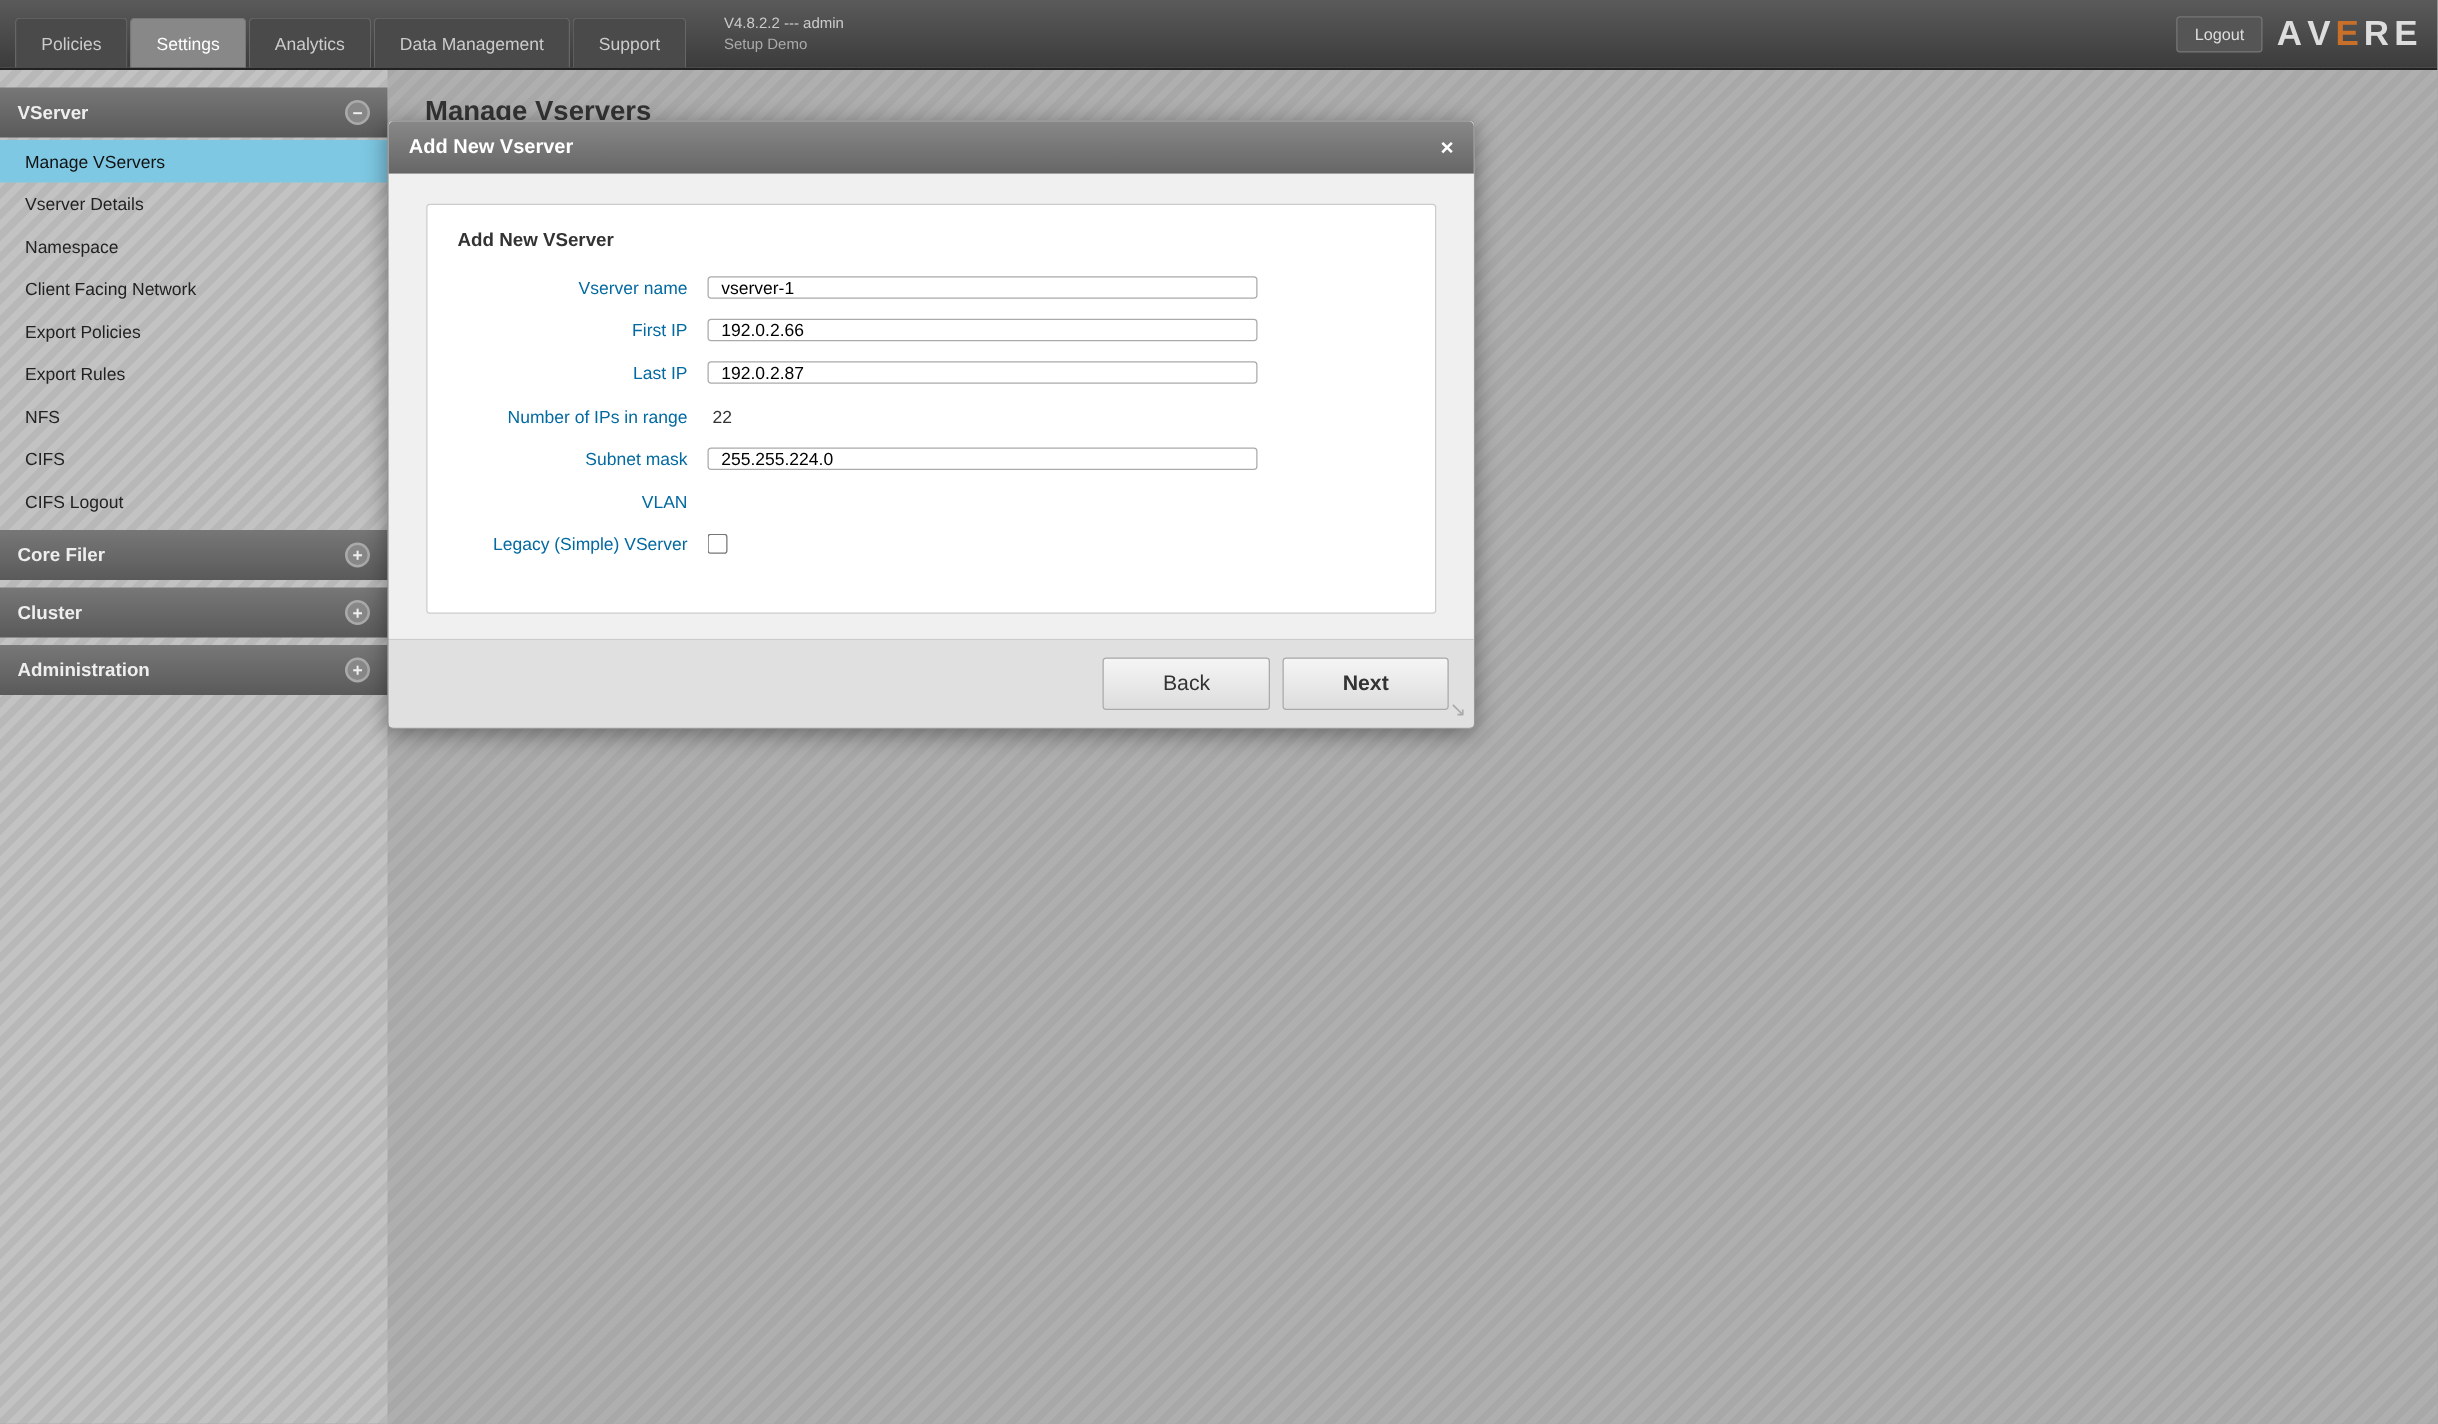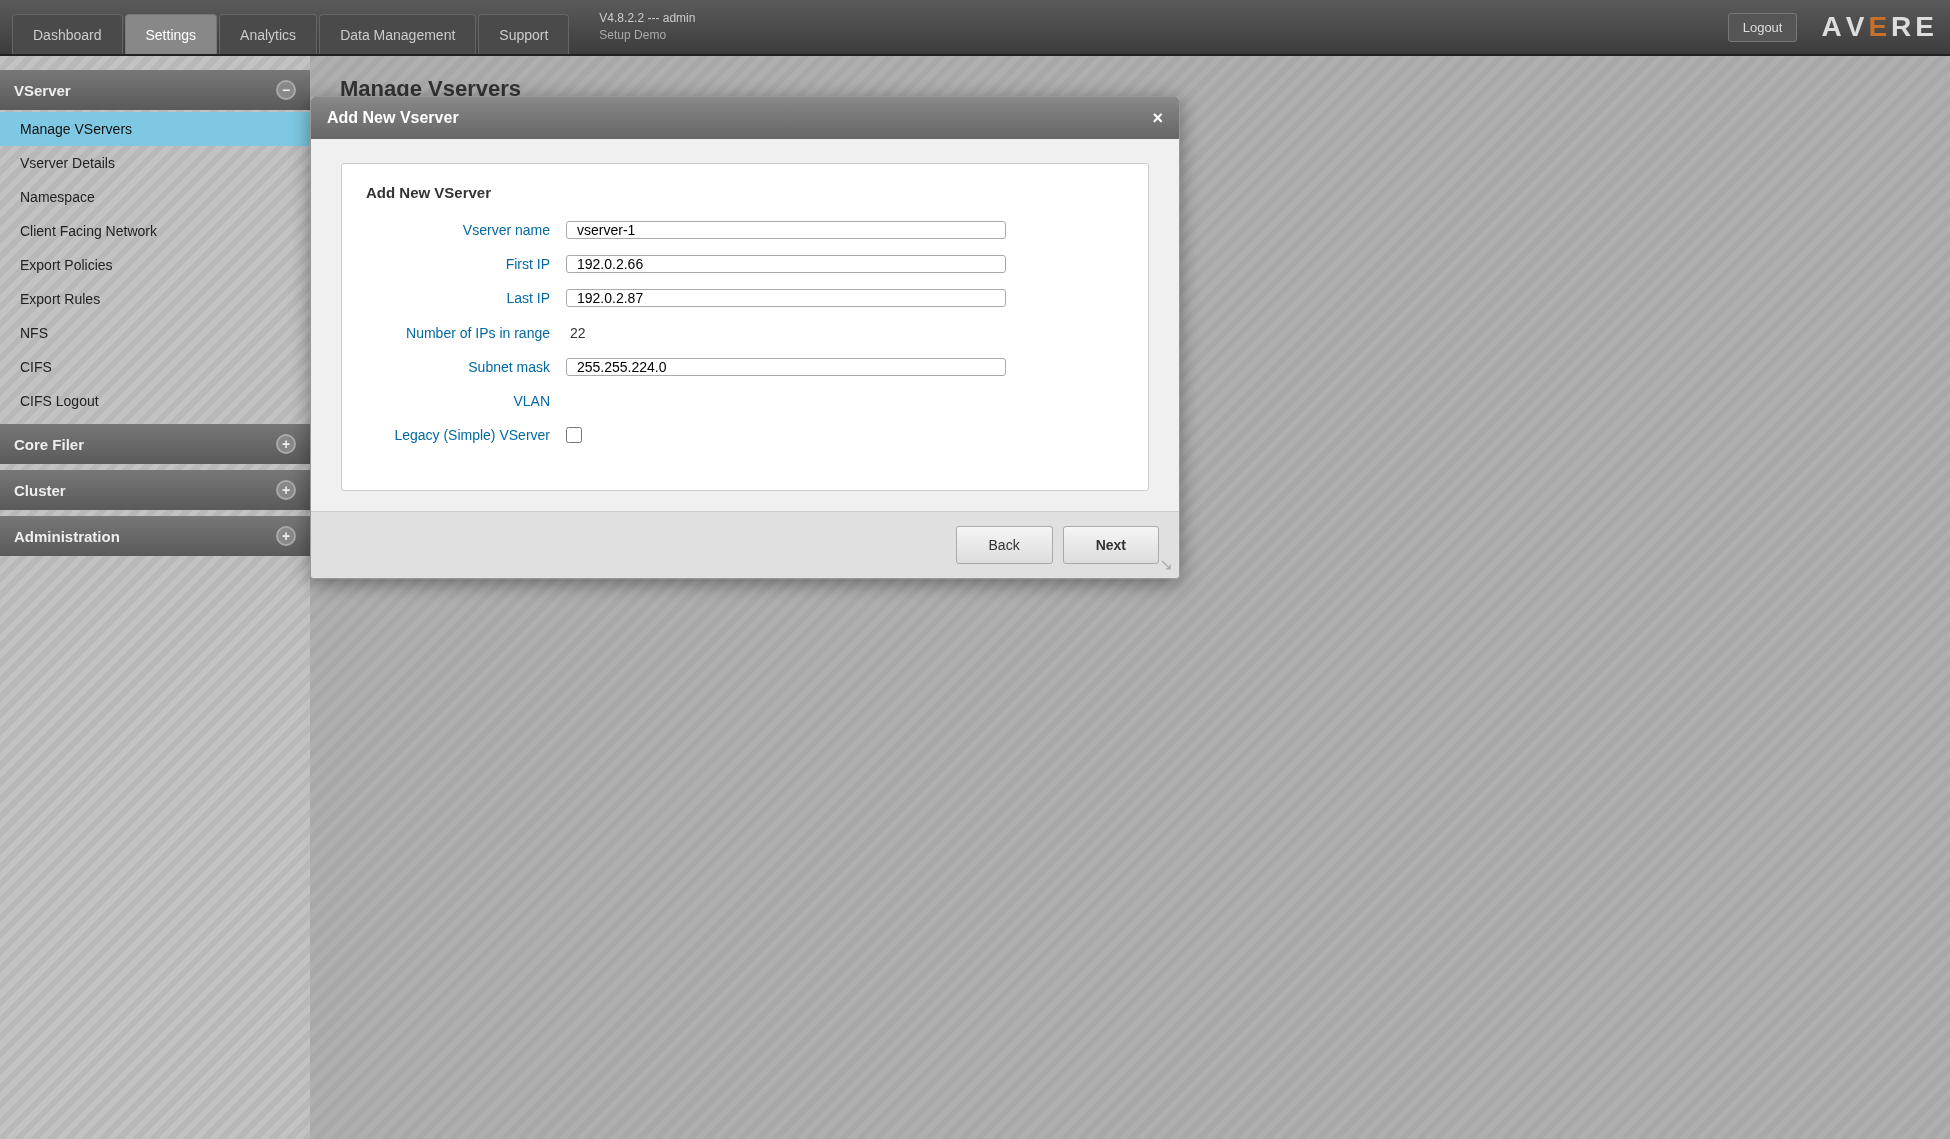--- a/index.html
+++ b/index.html
@@ -57,21 +57,21 @@
     .nav-version {
       margin-left: 30px;
       color: #ccc;
       font-size: 12px;
       line-height: 1.4;
     }
     .nav-right {
       margin-left: auto;
       display: flex;
       align-items: center;
-      gap: 24px;
+      gap: 11px;
     }
     .logout-btn {
       background: #555;
       color: #ddd;
       border: 1px solid #777;
       padding: 6px 14px;
       cursor: pointer;
       border-radius: 3px;
       font-size: 13px;
     }
@@ -275,43 +275,43 @@
       appearance: auto;
     }
     .form-checkbox {
       width: 16px;
       height: 16px;
       cursor: pointer;
     }
 
     
     .btn {
-      padding: 10px 32px;
-      font-size: 14px;
+      padding: 10px 47px;
+      font-size: 17px;
       cursor: pointer;
       border-radius: 3px;
       border: 1px solid #aaa;
     }
     .btn-default {
       background: linear-gradient(180deg, #f5f5f5 0%, #ddd 100%);
       color: #333;
     }
     .btn-primary {
       background: linear-gradient(180deg, #f5f5f5 0%, #ddd 100%);
       color: #333;
       font-weight: bold;
     }
   </style>
 </head>
 <body>
 
 <div class="top-nav">
   <div class="nav-tabs">
     <div class="nav-tab">
-      <span>Dashboard</span>
+      <span>Policies</span>
     </div>
     <div class="nav-tab active">
       <span>Settings</span>
     </div>
     <div class="nav-tab">
       <span>Analytics</span>
     </div>
     <div class="nav-tab">
       <span>Data Management</span>
     </div>

